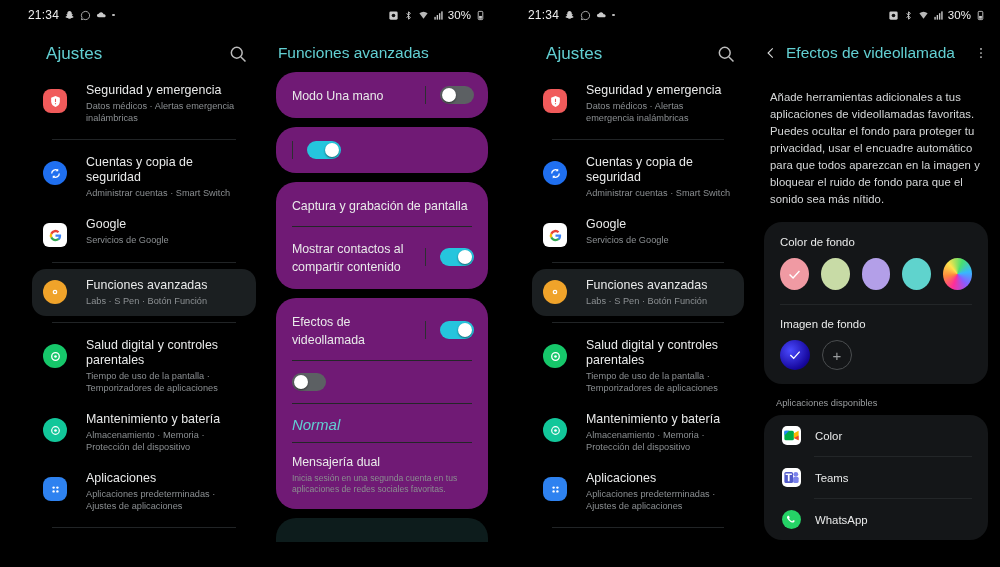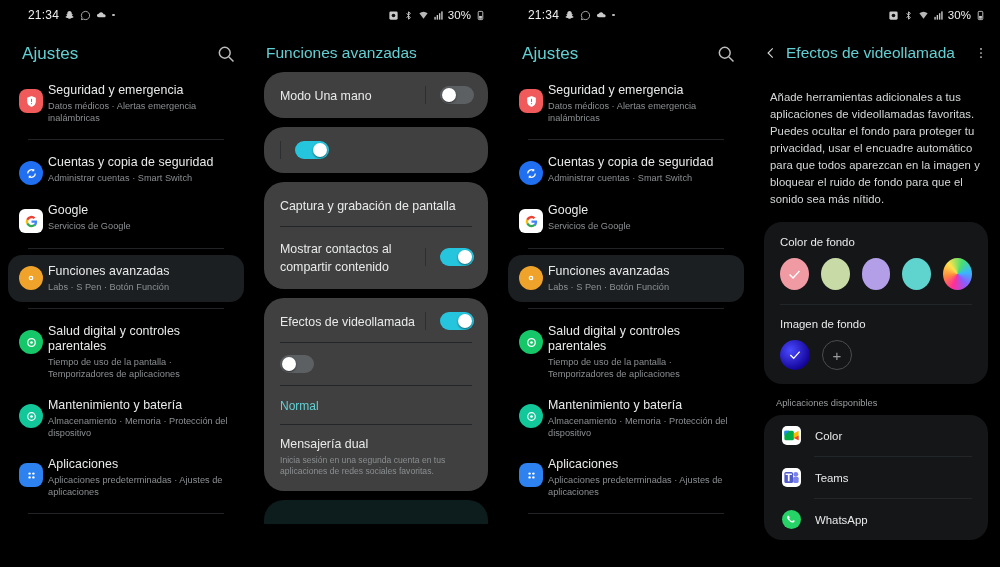--- a/index.html
+++ b/index.html
@@ -19,61 +19,61 @@
   }
   .sb-left { display: flex; align-items: center; gap: 5px; }
   .sb-time { font-size: 12px; letter-spacing: .2px; color: #f0f0f0; }
   .sb-right { margin-left: auto; display: flex; align-items: center; gap: 4px; }
   .sb-ico { width: 11px; height: 11px; display: inline-block; opacity: .92; }
   .sb-pct { font-size: 11.5px; color: #f0f0f0; letter-spacing: .1px; }
   .dot-sep { width: 2.5px; height: 2.5px; border-radius: 50%; background: #bbb; }
 
   
   .cols { display: flex; height: 537px; }
-  .col-left  { width: 252px; height: 100%; position: relative; padding-top: 8px; }
+  .col-left  { width: 252px; height: 100%; position: relative; padding-top: 8px; margin-left: 24px; }
   .col-right { width: 248px; height: 100%; position: relative; padding-top: 8px; }
 
   
   .lh { display: flex; align-items: center; padding: 6px 16px 10px 22px; }
   .lh-title { color: #62cfd2; font-size: 17px; font-weight: 400; letter-spacing: .1px; }
   .lh-search { margin-left: auto; width: 20px; height: 20px; opacity: .85; cursor: pointer; }
 
   
   .slist { padding: 0 8px; }
   .sitem {
-    display: flex; align-items: flex-start; gap: 5px;
+    display: flex; align-items: flex-start; gap: 19px;
     padding: 9px 10px 9px 11px; border-radius: 14px;
   }
   .sitem.sel { background: #1b1f21; }
   .sicon {
     flex: 0 0 auto; width: 24px; height: 24px; border-radius: 8px;
     display: flex; align-items: center; justify-content: center;
     margin-top: 6px; font-size: 12px; color: #fff;
   }
   .sitem.sel .sicon { margin-top: 2px; }
   .stext { min-width: 0; }
   .stitle { color: #e9eaea; font-size: 12.4px; line-height: 15px; letter-spacing: .05px; }
   .ssub { color: #8c9093; font-size: 9.2px; line-height: 12px; margin-top: 2px; letter-spacing: .02px; }
   .divider { height: 1px; background: #212426; margin: 6px 20px; }
 
   
   .rh { padding: 6px 14px 10px 14px; }
   .rh-title { color: #62cfd2; font-size: 15.5px; font-weight: 400; }
   .card {
-    background: #404040; border-radius: 20px; margin: 0 12px 9px 12px;
+    background: #701a75; border-radius: 20px; margin: 0 12px 9px 12px;
     padding: 2px 0;
   }
   .row {
     display: flex; align-items: center; gap: 8px;
     padding: 12px 14px 12px 16px;
   }
   .row-txt { flex: 1 1 auto; min-width: 0; }
   .row-title { color: #e9eaea; font-size: 12.4px; line-height: 15px; }
   .row-sub { color: #8a8e90; font-size: 8.6px; line-height: 11px; margin-top: 3px; }
-  .row-sub.accent { color: #62cfd2; font-size: 12px; }
+  .row-sub.accent { color: #62cfd2; font-size: 15px; font-style: italic; }
   .row-div { height: 1px; background: #232628; margin: 0 16px; }
 
   
   .tg { flex: 0 0 auto; width: 34px; height: 18px; border-radius: 10px; position: relative; }
   .tg.on  { background: #25c5dd; }
   .tg.off { background: #5c6063; }
   .tg .knob {
     position: absolute; top: 2px; width: 14px; height: 14px;
     border-radius: 50%; background: #fff;
     box-shadow: 0 1px 2px rgba(0,0,0,.5);

